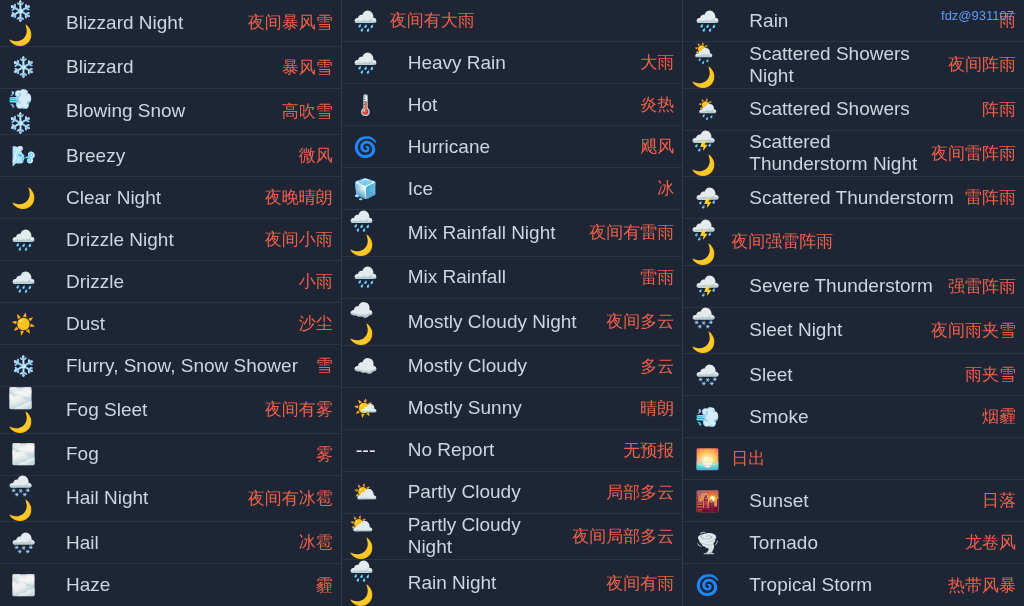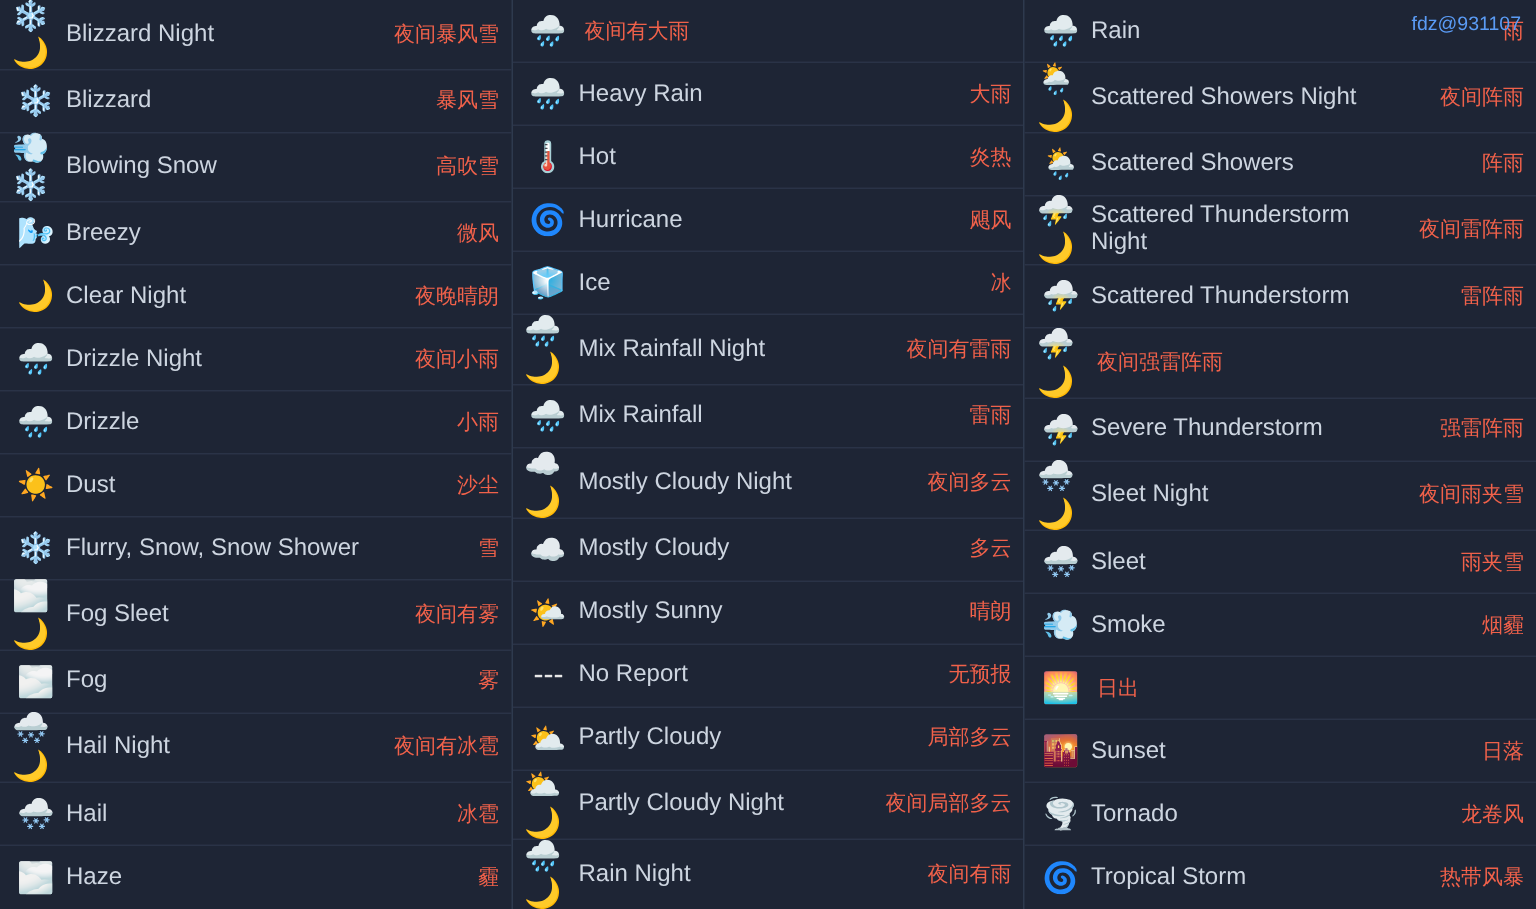--- a/index.html
+++ b/index.html
@@ -40,26 +40,27 @@
       width: 32px;
       min-width: 32px;
       display: flex;
       align-items: center;
       justify-content: center;
       font-size: 20px;
     }
     .name-cell {
       flex: 1;
       color: #cdd5e0;
-      font-size: 16px;
+      font-size: 19px;
       padding-left: 4px;
+      margin-left: 22px;
     }
     .chinese-cell {
       color: #f0614a;
-      font-size: 14px;
+      font-size: 17px;
       padding-left: 8px;
       white-space: nowrap;
     }
     .header-right {
       color: #5b9cf6;
       font-size: 13px;
       position: absolute;
       right: 10px;
       top: 8px;
     }

